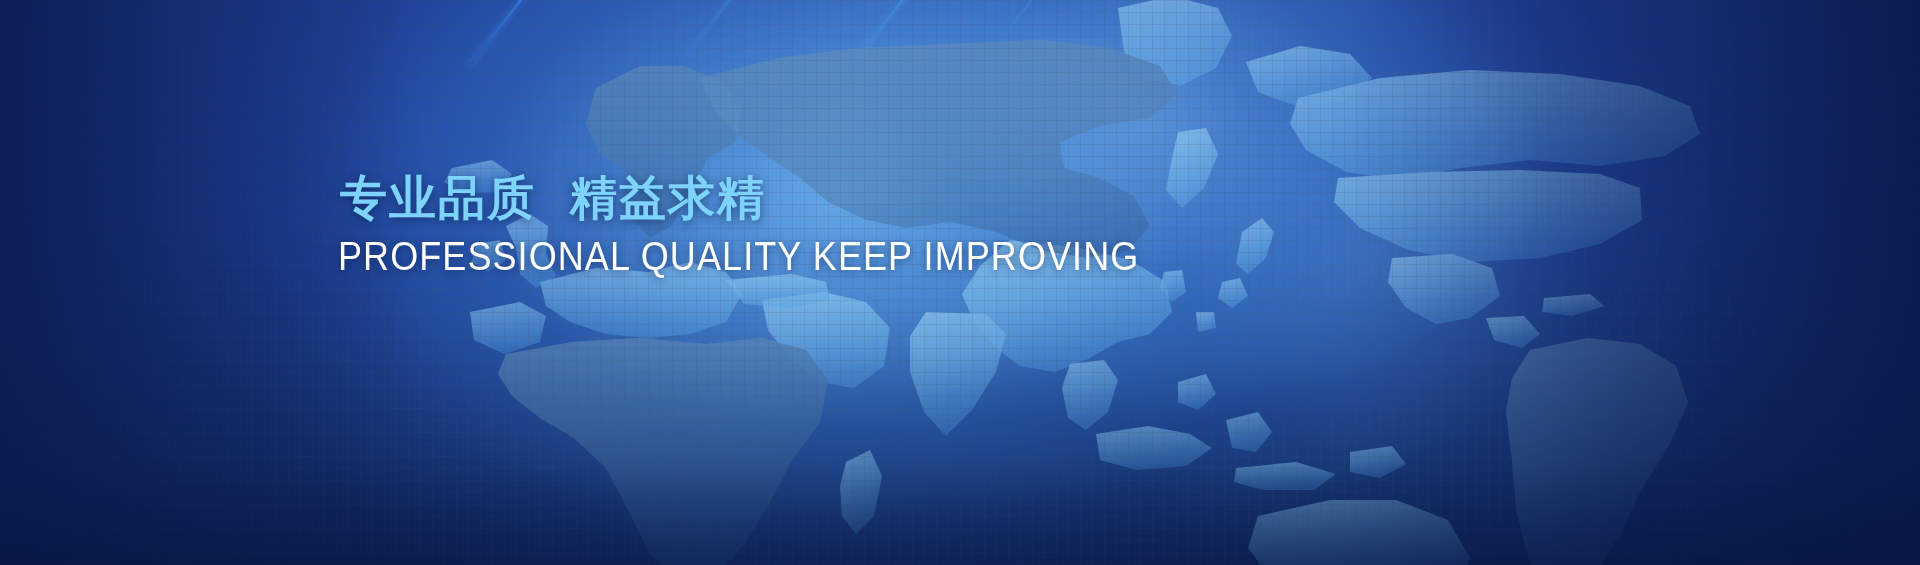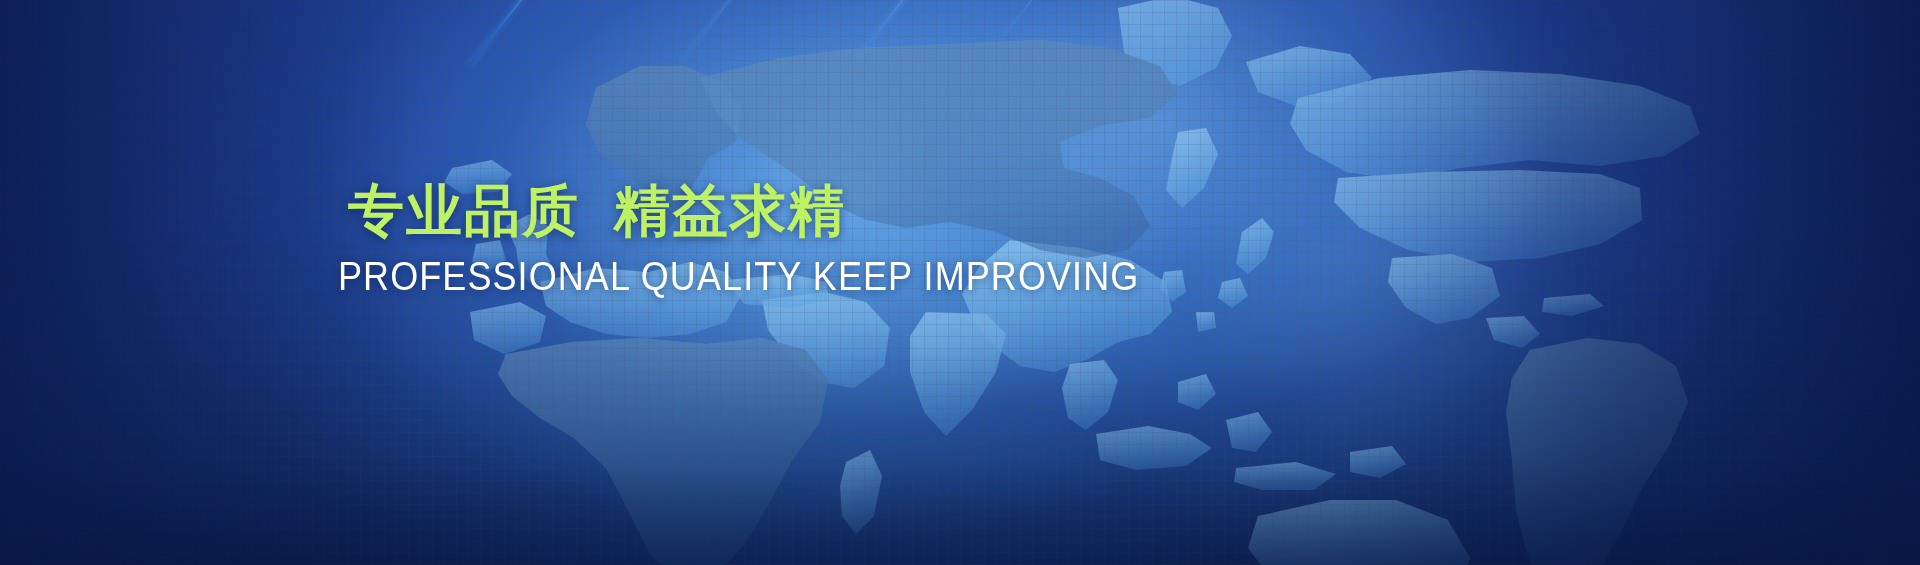--- a/index.html
+++ b/index.html
@@ -141,27 +141,27 @@
   }
 
   
   .copy {
     position: absolute;
     left: 336px;
     top: 168px;
     z-index: 20;
   }
   .headline {
-    margin: 12px;
+    margin: 4px;
     font-family: "DejaVu Sans", "Liberation Sans", sans-serif;
-    font-size: 56px;
+    font-size: 47px;
     font-weight: 700;
     line-height: 1.12;
     letter-spacing: 2px;
-    color: #bef264;
+    color: #7dd3fc;
     white-space: nowrap;
     text-shadow: 0 2px 10px rgba(6,24,70,0.55);
   }
   .headline .gap { display: inline-block; width: 34px; }
   .subline {
     margin: 10px 0 0 2px;
     font-family: "Liberation Sans", "DejaVu Sans", sans-serif;
     font-size: 40px;
     font-weight: 400;
     letter-spacing: 1.2px;

